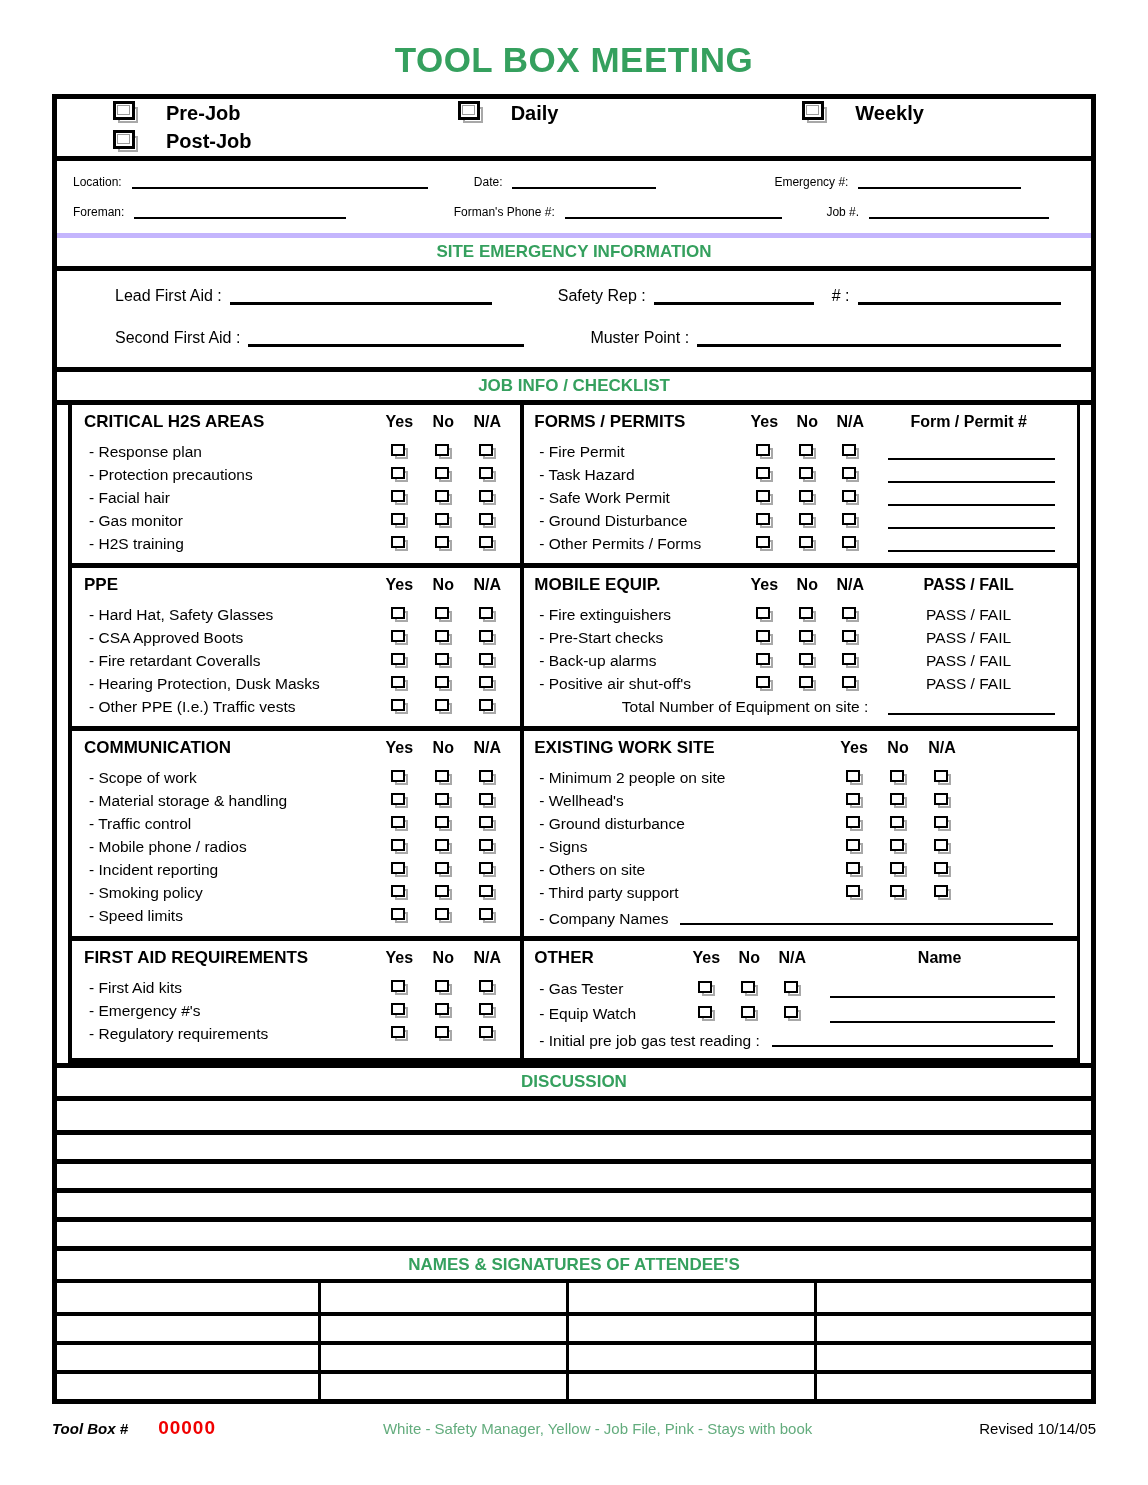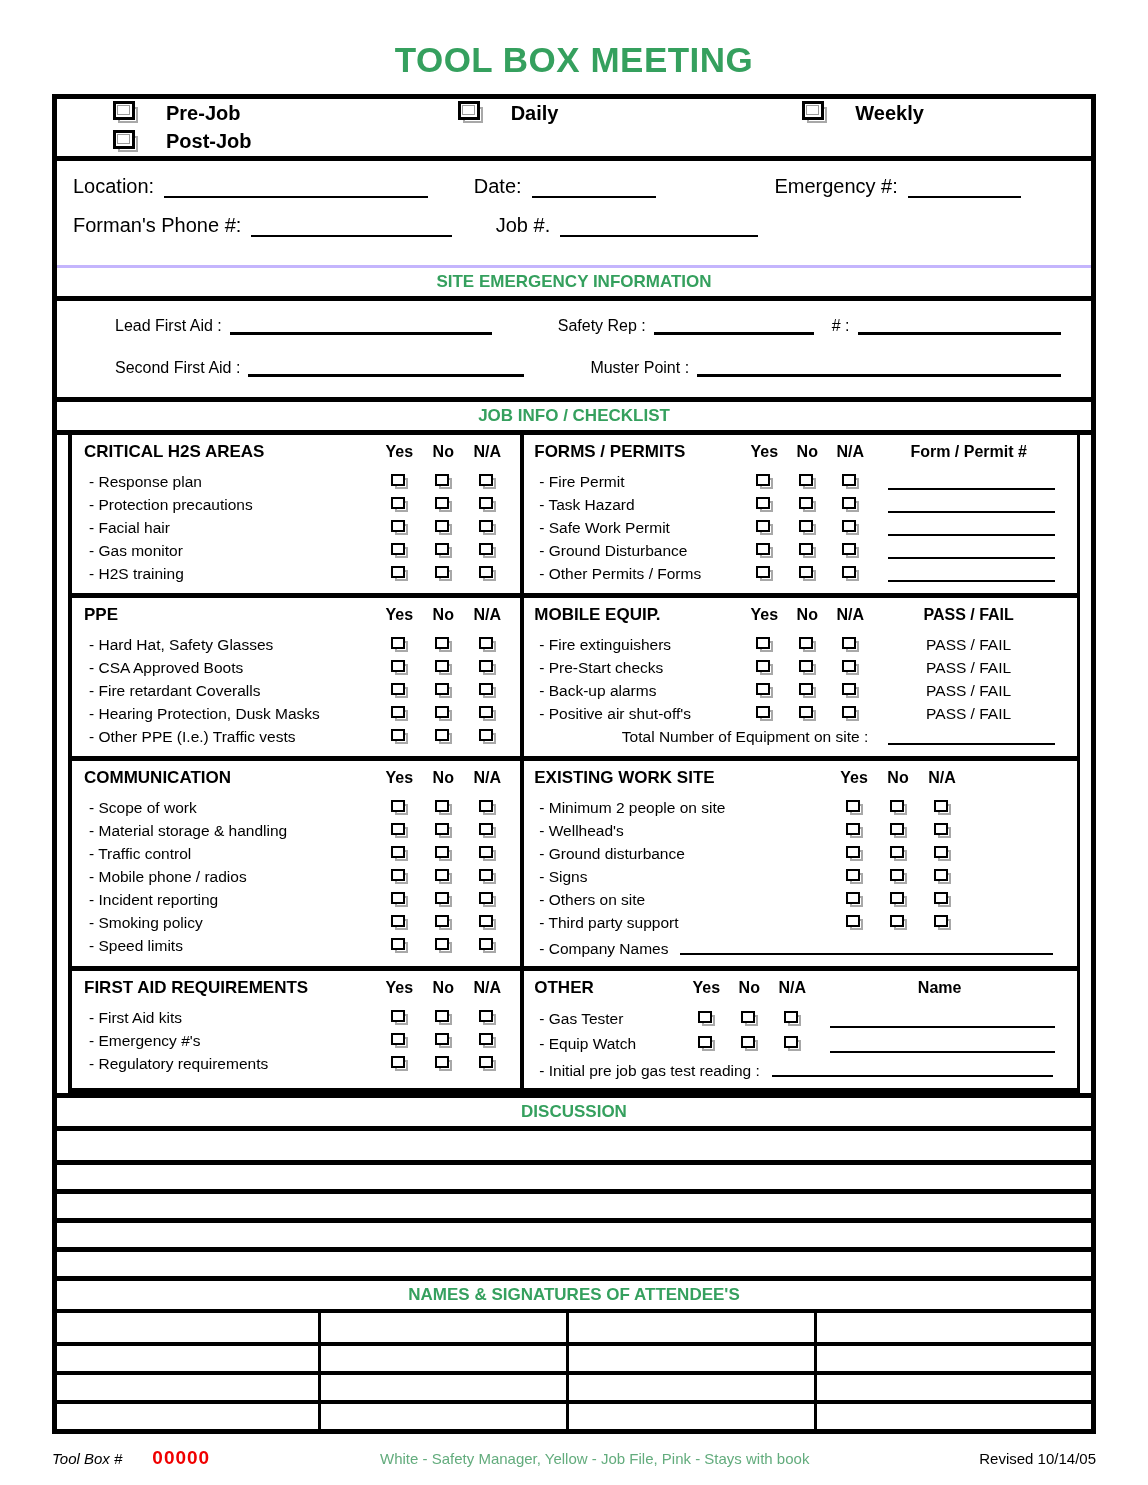--- a/index.html
+++ b/index.html
@@ -24,21 +24,21 @@
   
   .cb{position:relative;display:inline-block;width:17px;height:15px;justify-self:center}
   .cb::before{content:"";position:absolute;left:4px;top:4px;width:9px;height:7px;border:2px solid #a8a8a8}
   .cb::after{content:"";position:absolute;left:0;top:0;width:10px;height:8px;border:2px solid #000;background:#fff}
   .cbig{position:relative;display:inline-block;width:27px;height:24px}
   .cbig::before{content:"";position:absolute;left:5px;top:6px;width:16px;height:12px;border:2px solid #a8a8a8}
   .cbig::after{content:"";position:absolute;left:0;top:0;width:16px;height:13px;border:3px solid #000;background:#fff;z-index:1}
   .cbig i{position:absolute;left:4px;top:4px;width:13px;height:10px;border:1px solid #9a9a9a;z-index:2}
 
   
-  .info{padding:14px 16px 28px 16px;border-bottom:3px solid #c4b5fd;font-size:20px}
+  .info{padding:14px 16px 14px 16px;border-bottom:5px solid #c4b5fd;font-size:12px}
   .iline{display:grid}
   .la{grid-template-columns:40% 30% 30%}
   .lb{grid-template-columns:38% 33% 29%;margin-top:16px}
   .icell{display:flex;align-items:flex-end}
   .icell .lbl{margin-right:10px;white-space:nowrap}
   .uline{display:inline-block;border-bottom:2.5px solid #000;height:12px}
   .icell .uline{flex:1}
   .mrA1{margin-right:46px}.mrA2{margin-right:118px}.mrA3{margin-right:54px}
   .mrB1{margin-right:108px}.mrB2{margin-right:2px}.mrB3{margin-right:26px}
   .plJob{padding-left:42px}
@@ -84,21 +84,21 @@
   .disc-row + .disc-row{border-top:5px solid #000}
 
   
   .sig-row{display:grid;grid-template-columns:25.5% 24% 24% 26.5%;height:29px}
   .sig-row + .sig-row{border-top:4px solid #000}
   .sig-cell{border-right:3px solid #000;height:100%}
   .sig-cell:last-child{border-right:none}
 
   
   .footer{margin:13px 52px 0;display:flex;align-items:baseline;font-size:15px}
-  .tb-lbl{font-weight:normal;font-style:italic}
+  .tb-lbl{font-weight:bold;font-style:italic}
   .tb-num{color:var(--red);font-weight:bold;font-size:19px;margin-left:30px;letter-spacing:1px}
   .dist{flex:1;text-align:center;color:var(--fgreen)}
 </style>
 </head>
 <body>
 
 <div class="sheet">
 
   <div class="title">TOOL BOX MEETING</div>
 
@@ -140,20 +140,24 @@
         <div class="icell">
           <span class="lbl">Date:</span>
           <span class="uline mrA2"></span>
         </div>
         <div class="icell">
           <span class="lbl">Emergency #:</span>
           <span class="uline mrA3"></span>
         </div>
       </div>
       <div class="iline lb">
+        <div class="icell">
+          <span class="lbl">Foreman:</span>
+          <span class="uline mrB1"></span>
+        </div>
         <div class="icell">
           <span class="lbl">Forman's Phone #:</span>
           <span class="uline mrB2"></span>
         </div>
         <div class="icell plJob">
           <span class="lbl">Job #.</span>
           <span class="uline mrB3"></span>
         </div>
       </div>
     </div>

